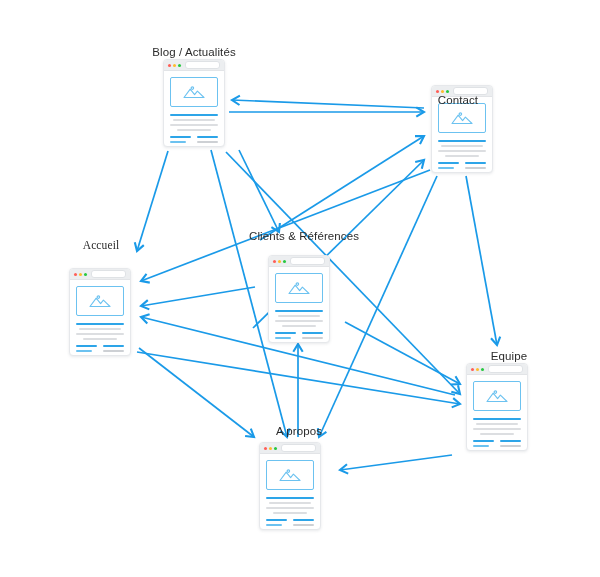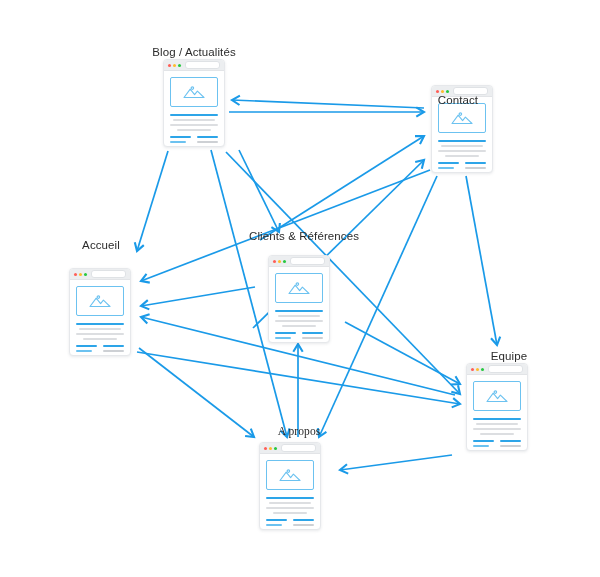--- a/index.html
+++ b/index.html
@@ -224,21 +224,21 @@
               </div>
               <div class="col">
                 <div class="line l-blue" style="width:100%"></div>
                 <div class="line l-gray-d" style="width:100%"></div>
                 <div class="line l-gray" style="width:88%"></div>
               </div>
             </div>
           </div>
         </div>
       </div>
-      <div class="node-label" style="left: 101px; top: 239px;">Accueil</div>
+      <div class="node-label" style="left: 101px; top: 239px; font-family: Liberation Serif, serif;">Accueil</div>
       <div class="node" style="left: 69px; top: 268px; width: 62px;">
         <div class="mock" style="width: 62px; height: 88px;">
           <div class="mock-bar">
             <span class="dots">
               <i class="dot r"></i>
               <i class="dot y"></i>
               <i class="dot g"></i>
             </span>
             <span class="urlbar"></span>
           </div>
@@ -341,21 +341,21 @@
               </div>
               <div class="col">
                 <div class="line l-blue" style="width:100%"></div>
                 <div class="line l-gray-d" style="width:100%"></div>
                 <div class="line l-gray" style="width:88%"></div>
               </div>
             </div>
           </div>
         </div>
       </div>
-      <div class="node-label" style="left: 299px; top: 425px; font-family: Liberation Serif, serif;">A propos</div>
+      <div class="node-label" style="left: 299px; top: 425px;">A propos</div>
       <div class="node" style="left: 259px; top: 442px; width: 62px;">
         <div class="mock" style="width: 62px; height: 88px;">
           <div class="mock-bar">
             <span class="dots">
               <i class="dot r"></i>
               <i class="dot y"></i>
               <i class="dot g"></i>
             </span>
             <span class="urlbar"></span>
           </div>

